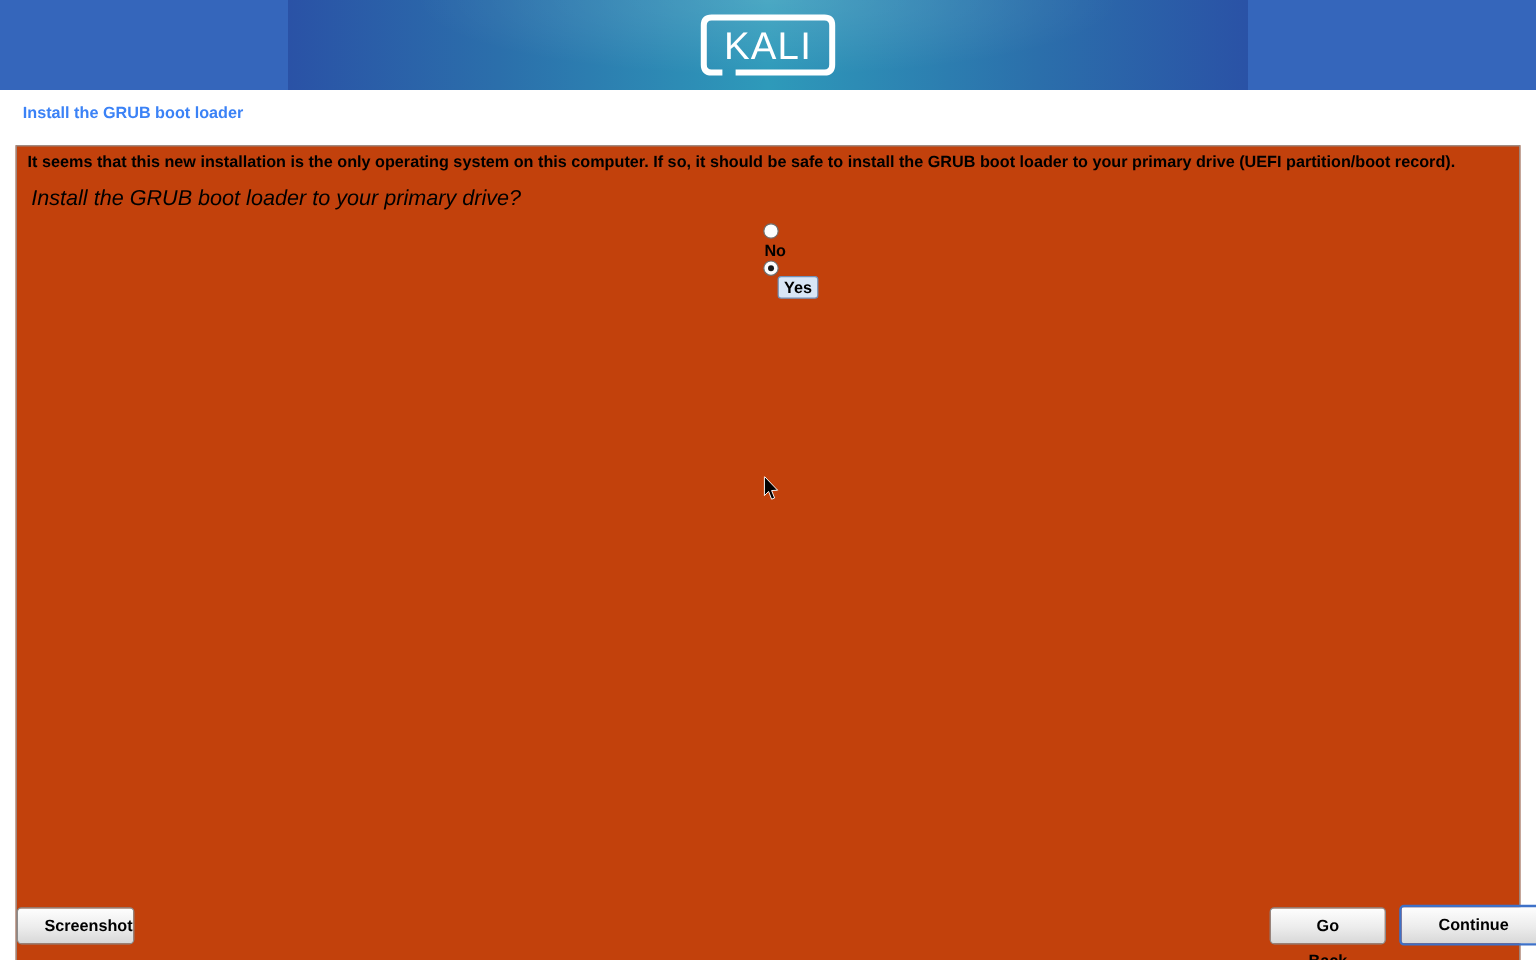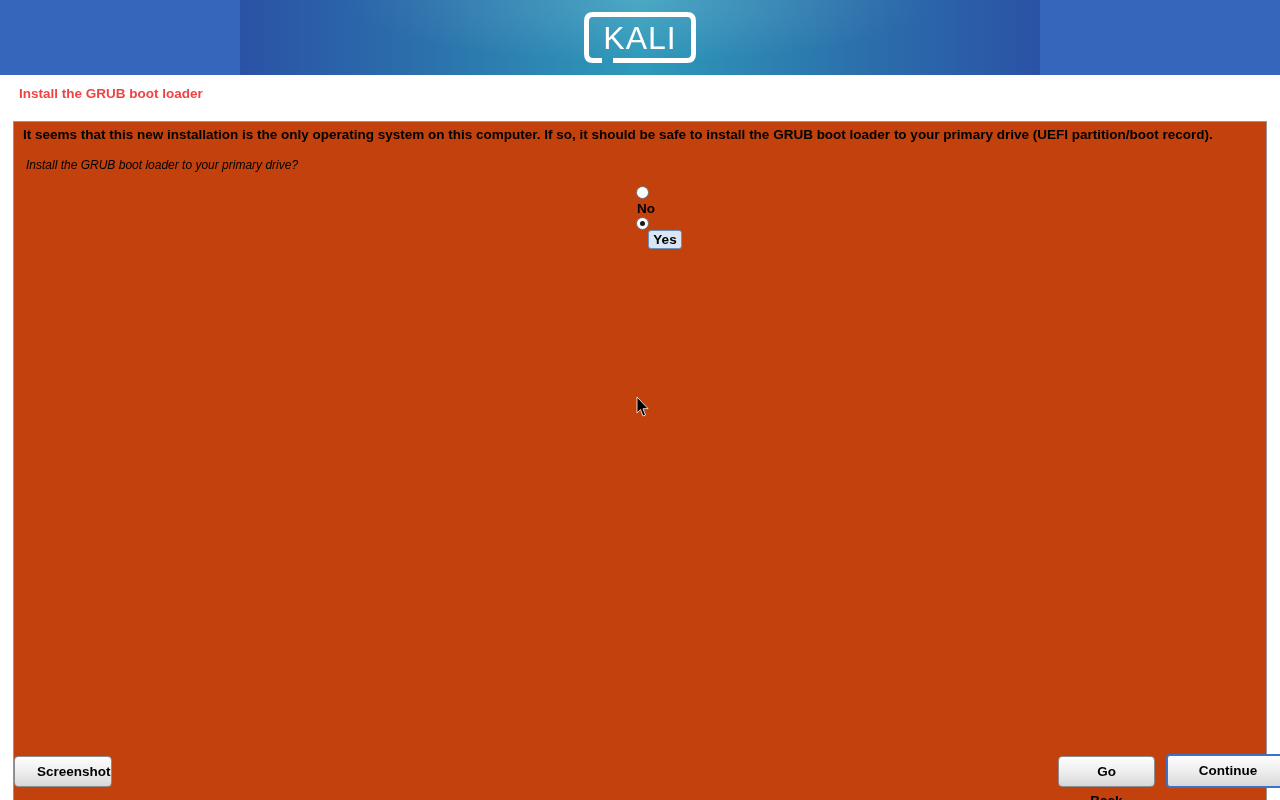--- a/index.html
+++ b/index.html
@@ -28,40 +28,40 @@
   .logo {
     position: absolute; left: 50%; top: 10px;
     transform: translateX(-50%);
     width: 116px; height: 55px;
   }
   .logo svg { display: block; }
 
   
   .step-title {
     position: absolute; left: 19px; top: 86px;
-    font-size: 13.5px; font-weight: bold; color: #ef4444; text-align: center;
+    font-size: 13.5px; font-weight: bold; color: #3b82f6; text-align: center;
   }
 
   
   .content-box {
     position: absolute; left: 13px; top: 121px;
     width: 1254px; height: 784px;
     border: 1px solid #959595;
     background: #c2410c;
   }
   .content-inner {
     padding: 5px 18px 0 9px;
   }
   .para {
     font-size: 13.5px; font-weight: bold; color: #000;
     line-height: 15.5px;
     margin-bottom: 15px;
   }
   .question {
-    font-size: 12px; font-style: italic; font-weight: normal;
+    font-size: 18px; font-style: italic; font-weight: normal;
     color: #000; line-height: 15px;
     margin-left: 3px;
     margin-bottom: 13px;
   }
 
   
   .option-row {
     display: flex; align-items: center;
     margin-left: 13px; margin-bottom: 13px;
     height: 18px;

